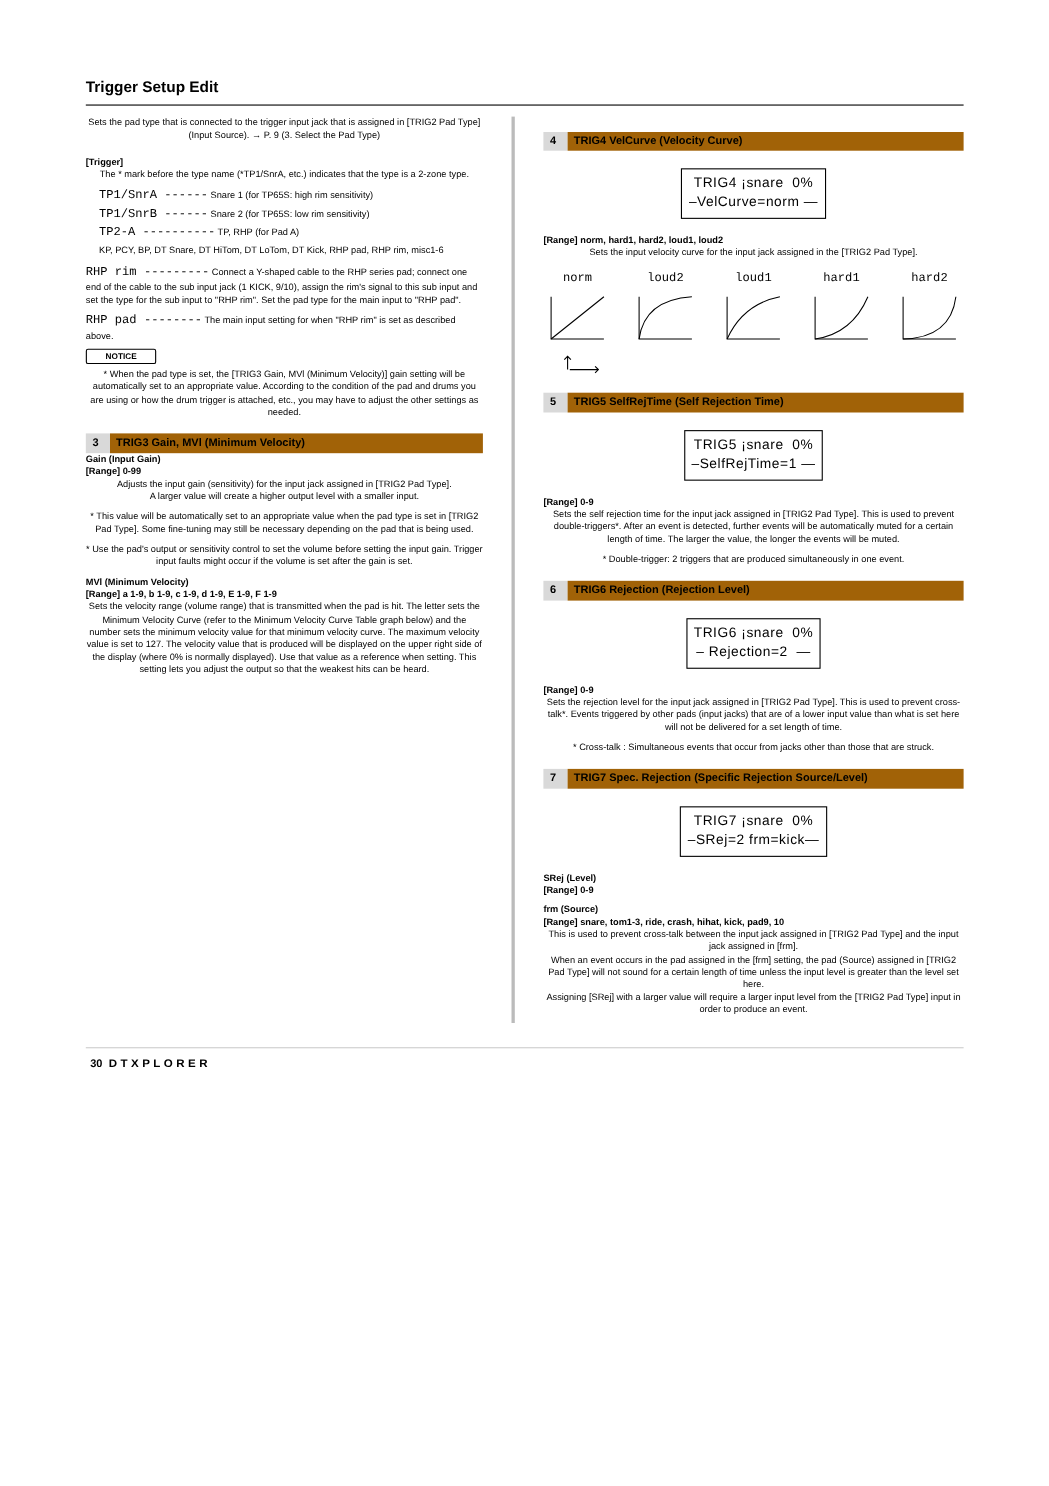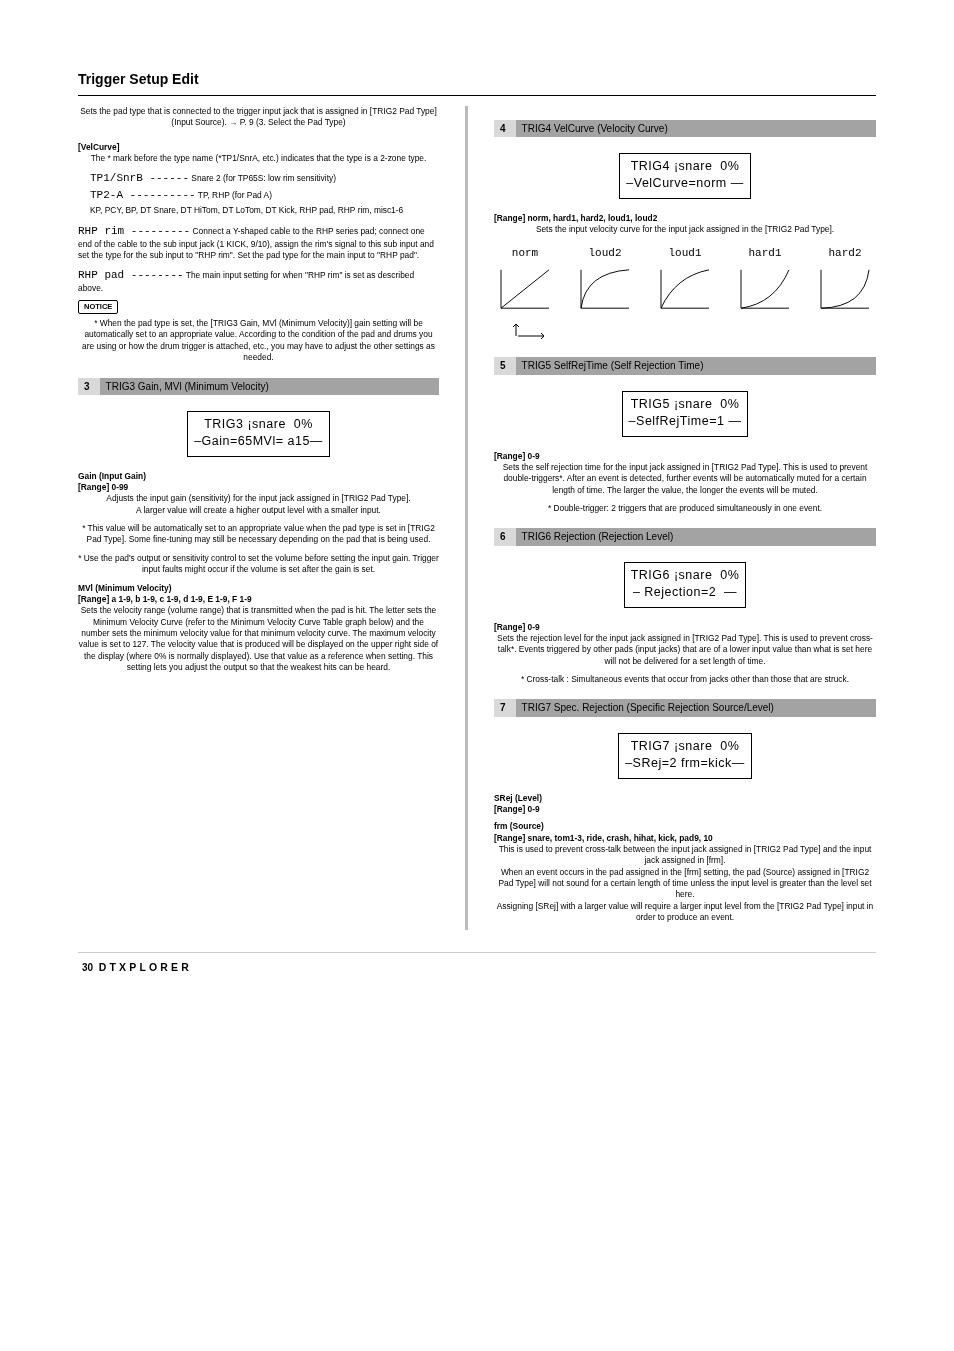--- a/index.html
+++ b/index.html
@@ -27,21 +27,21 @@
     background: #bbb;
     align-self: stretch;
   }
   .para { margin-bottom: 7px; text-align: center; }
   .indent { margin-left: 12px; }
   .notice {
     display: inline-block;
     border: 1px solid #000;
     border-radius: 2px;
     font-size: 7.5px;
-    padding: 1px 5px;
+    padding: 1px 17px;
     font-weight: bold;
     background: #fff;
     margin-bottom: 4px;
   }
   .lcd {
     font-family: Liberation Sans, sans-serif;
     border: 1.5px solid #000;
     display: inline-block;
     padding: 4px 6px 6px 6px;
     margin: 6px 0;
@@ -54,23 +54,23 @@
   .shade-row { display: flex; align-items: stretch; margin-top: 14px; }
   .shade-num {
     background: #d9d9d9;
     font-weight: bold;
     font-size: 10px;
     padding: 2px 10px 2px 6px;
     display: flex;
     align-items: center;
   }
   .shade-title {
-    background: #a3a3a3;
+    background: #a16207;
     flex: 1;
-    font-weight: normal;
+    font-weight: bold;
     font-size: 10px;
     padding: 2px 6px;
     display: flex;
     align-items: center;
   }
   .lcd-wrap { text-align: center; margin-top: 10px; margin-bottom: 8px; }
   .curve-graphs { display: flex; justify-content: space-between; gap: 22px; margin: 10px 2px 2px 2px; }
   .curve-item { text-align: center; flex: 1; }
   .curve-item .mono { font-size: 11px; margin-bottom: 4px; display: block;}
   .svg-curve { width: 58px; height: 48px; }
@@ -95,45 +95,44 @@
 <div class="page-title">Trigger Setup Edit</div>
 <hr class="hr-full">
 
 <div class="cols">
 
   <div class="col">
 
     <div class="para">Sets the pad type that is connected to the trigger input jack that is assigned in [TRIG2 Pad Type] (Input Source). → P. 9 (3. Select the Pad Type)</div>
     <div class="spacer"></div>
 
-    <div><span class="bl">[VelCurve]</span></div>
+    <div><span class="bl">[Trigger]</span></div>
     <div class="para">The * mark before the type name (*TP1/SnrA, etc.) indicates that the type is a 2-zone type.</div>
 
     <div class="set-list indent">
+      <div><span class="mono">TP1/SnrA ------</span> <span>Snare 1 (for TP65S: high rim sensitivity)</span></div>
       <div><span class="mono">TP1/SnrB ------</span> <span>Snare 2 (for TP65S: low rim sensitivity)</span></div>
       <div><span class="mono">TP2-A ----------</span> <span>TP, RHP (for Pad A)</span></div>
       <div>KP, PCY, BP, DT Snare, DT HiTom, DT LoTom, DT Kick, RHP pad, RHP rim, misc1-6</div>
     </div>
     <div class="spacer"></div>
 
     <div><span class="mono">RHP rim ---------</span> <span>Connect a Y-shaped cable to the RHP series pad; connect one end of the cable to the sub input jack (1 KICK, 9/10), assign the rim's signal to this sub input and set the type for the sub input to "RHP rim". Set the pad type for the main input to "RHP pad".</span></div>
     <div class="spacer"></div>
     <div><span class="mono">RHP pad --------</span> <span>The main input setting for when "RHP rim" is set as described above.</span></div>
 
     <div class="spacer"></div>
     <div class="notice">NOTICE</div>
     <div class="para">* When the pad type is set, the [TRIG3 Gain, MVl (Minimum Velocity)] gain setting will be automatically set to an appropriate value. According to the condition of the pad and drums you are using or how the drum trigger is attached, etc., you may have to adjust the other settings as needed.</div>
 
     
     <div class="shade-row">
       <div class="shade-num">3</div>
       <div class="shade-title">TRIG3 Gain, MVl (Minimum Velocity)</div>
     </div>
-    <div class="lcd-wrap"><div class="lcd">TRIG3 ¡snare  0%
-–Gain=65MVl= a15—</div></div>
 
     <div class="bl">Gain (Input Gain)</div>
     <div class="bl">[Range] 0-99</div>
     <div class="para" style="white-space:pre-line">Adjusts the input gain (sensitivity) for the input jack assigned in [TRIG2 Pad Type].
 A larger value will create a higher output level with a smaller input.</div>
     <div class="para">* This value will be automatically set to an appropriate value when the pad type is set in [TRIG2 Pad Type]. Some fine-tuning may still be necessary depending on the pad that is being used.</div>
     <div class="para">* Use the pad's output or sensitivity control to set the volume before setting the input gain. Trigger input faults might occur if the volume is set after the gain is set.</div>
 
     <div class="bl">MVl (Minimum Velocity)</div>
     <div class="bl">[Range] a 1-9, b 1-9, c 1-9, d 1-9, E 1-9, F 1-9</div>

